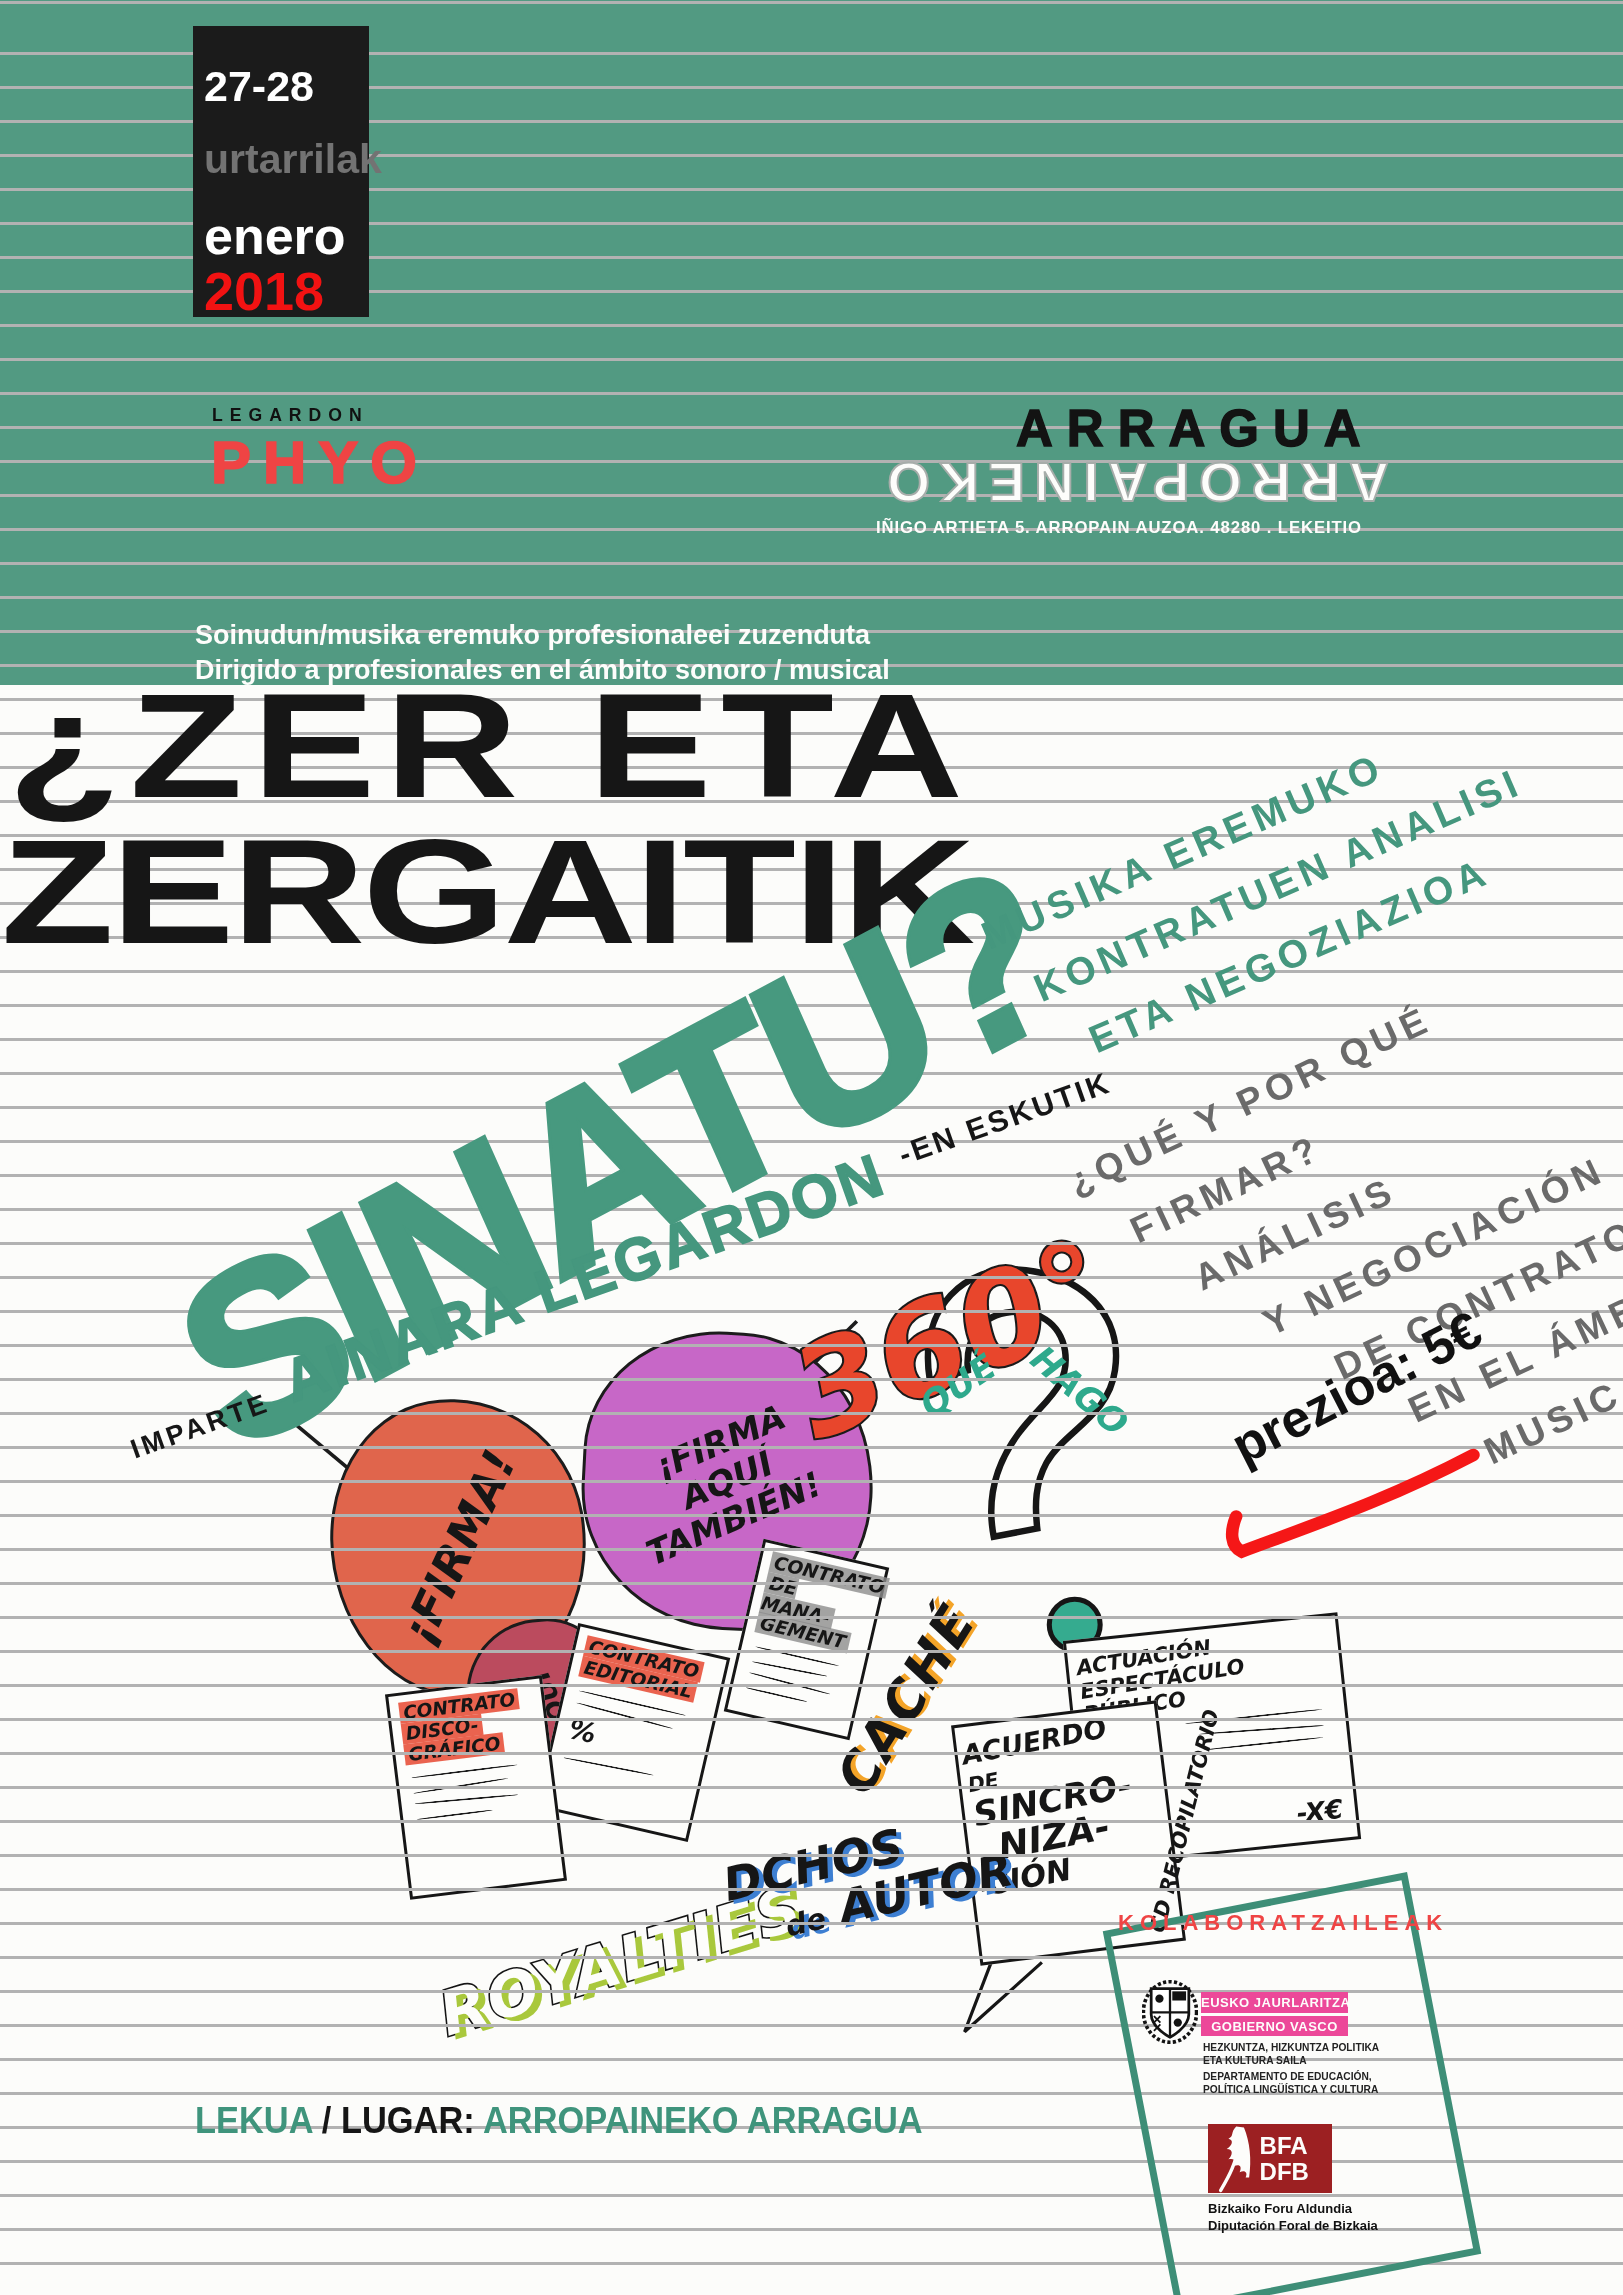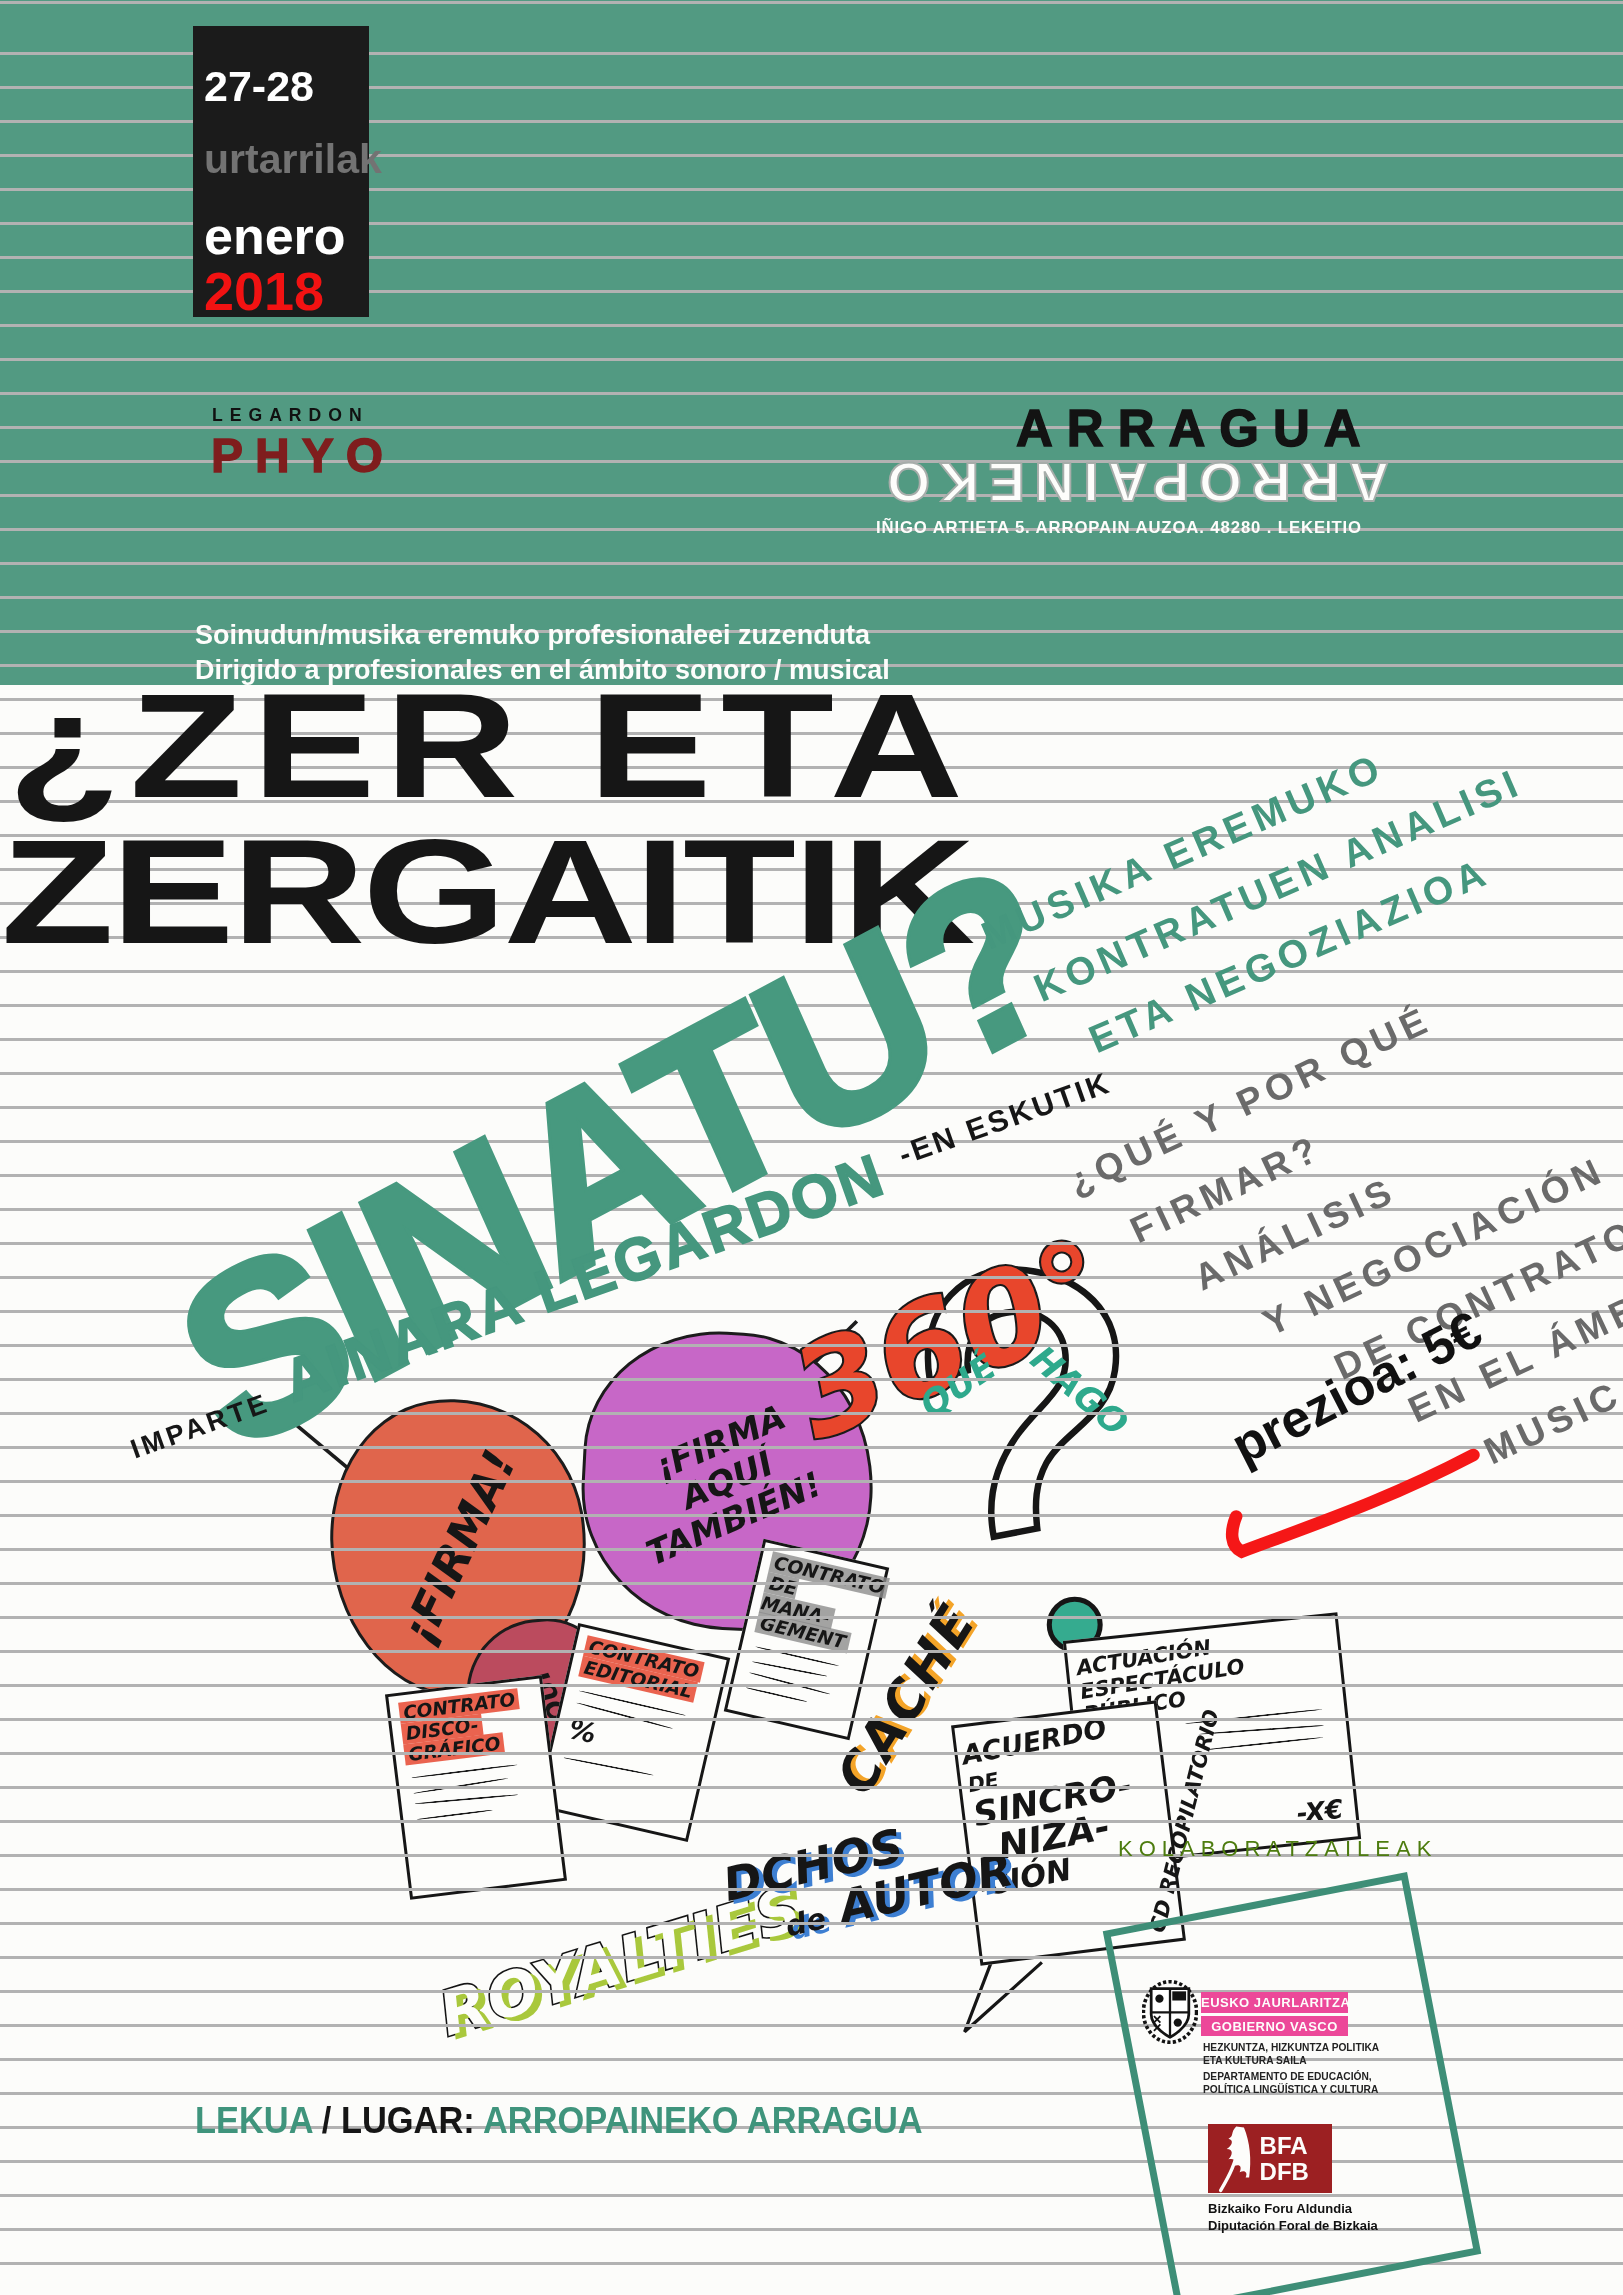--- a/index.html
+++ b/index.html
@@ -20,21 +20,21 @@
   
   #datebox{left:193px;top:26px;width:176px;height:291px;background:#1b1b1b;}
   #datebox div{position:absolute;left:11px;font-weight:bold;}
   #d-days {top:36px; font-size:43px; color:#fff;}
   #d-eu   {top:110px;font-size:41px; color:#737373;}
   #d-es   {top:180px;font-size:52px; color:#fff;}
   #d-year {top:234px;font-size:54px;color:#f21212;}
 
   
   #prog-label{left:212px;top:405px;font-size:17.6px;font-weight:bold;letter-spacing:7px;color:#111;}
-  #prog-name {left:211px;top:428px;font-size:48px;font-weight:bold;letter-spacing:12px;color:#7f1d1d;}
+  #prog-name {left:211px;top:428px;font-size:60px;font-weight:bold;letter-spacing:12px;color:#ef4444;}
 
   
   #brand-name{left:1016px;top:399px;font-size:51px;font-weight:bold;letter-spacing:14px;color:#131313;}
   #brand-mirror{left:878px;top:450px;font-size:55px;font-weight:bold;letter-spacing:9.3px;
                 color:#fdfdfb;-webkit-text-stroke:1.9px #a7adaa;transform:rotate(180deg);}
   #brand-addr{left:861px;top:518px;width:501px;text-align:right;font-size:16.7px;font-weight:bold;
               letter-spacing:0.9px;color:#fdfdfb;}
 
   
   .aud{left:195px;font-size:27px;font-weight:bold;color:#fdfdfb;}
@@ -109,21 +109,21 @@
   #dchos{left:726px;top:1829px;font-size:46px;line-height:1.05;transform:rotate(-13deg);
          text-shadow:4.2px 4.2px 0 #3d7fd2;}
   #dchos .l2{margin-left:51px;}
   #dchos .sm{font-size:29px;}
   #cache{left:850px;top:1758px;font-size:53px;letter-spacing:2.8px;transform:rotate(-58deg);
          transform-origin:0 50%;text-shadow:4.6px 3.2px 0 #f4a428;}
 
   
   #cbox{left:1137px;top:1898px;width:296px;height:375px;border:7.4px solid #3e8e77;
         transform:rotate(-11deg);background:transparent;}
-  #chead{left:1118px;top:1836px;font-size:22px;font-weight:normal;letter-spacing:6px;color:#4d7c0f;}
+  #chead{left:1118px;top:1910px;font-size:22px;font-weight:bold;letter-spacing:6px;color:#ef4444;}
   #shield{left:1142px;top:1980px;}
   #gov-bands{left:1201px;top:1992px;width:147px;}
   .gband{background:#ec4899;color:#fdfdfb;font-weight:bold;font-size:13px;text-align:center;
          padding:2.8px 0;letter-spacing:0.5px;}
   .gband+.gband{margin-top:3.2px;}
   .gdept{left:1203px;font-size:10.2px;font-weight:bold;color:#222;line-height:13.4px;white-space:pre-line;}
   #gdept-eu{top:2041px;} #gdept-es{top:2070px;}
   #bfa{left:1208px;top:2124px;width:124px;height:69px;background:#9c2022;display:flex;align-items:center;}
   #bfa-init{color:#fdfdfb;font-weight:bold;font-size:24px;line-height:1.08;margin-left:5.6px;white-space:pre-line;}
   #bfa-cap{left:1208px;top:2201px;font-size:13px;font-weight:bold;color:#111;line-height:16.7px;white-space:pre-line;

